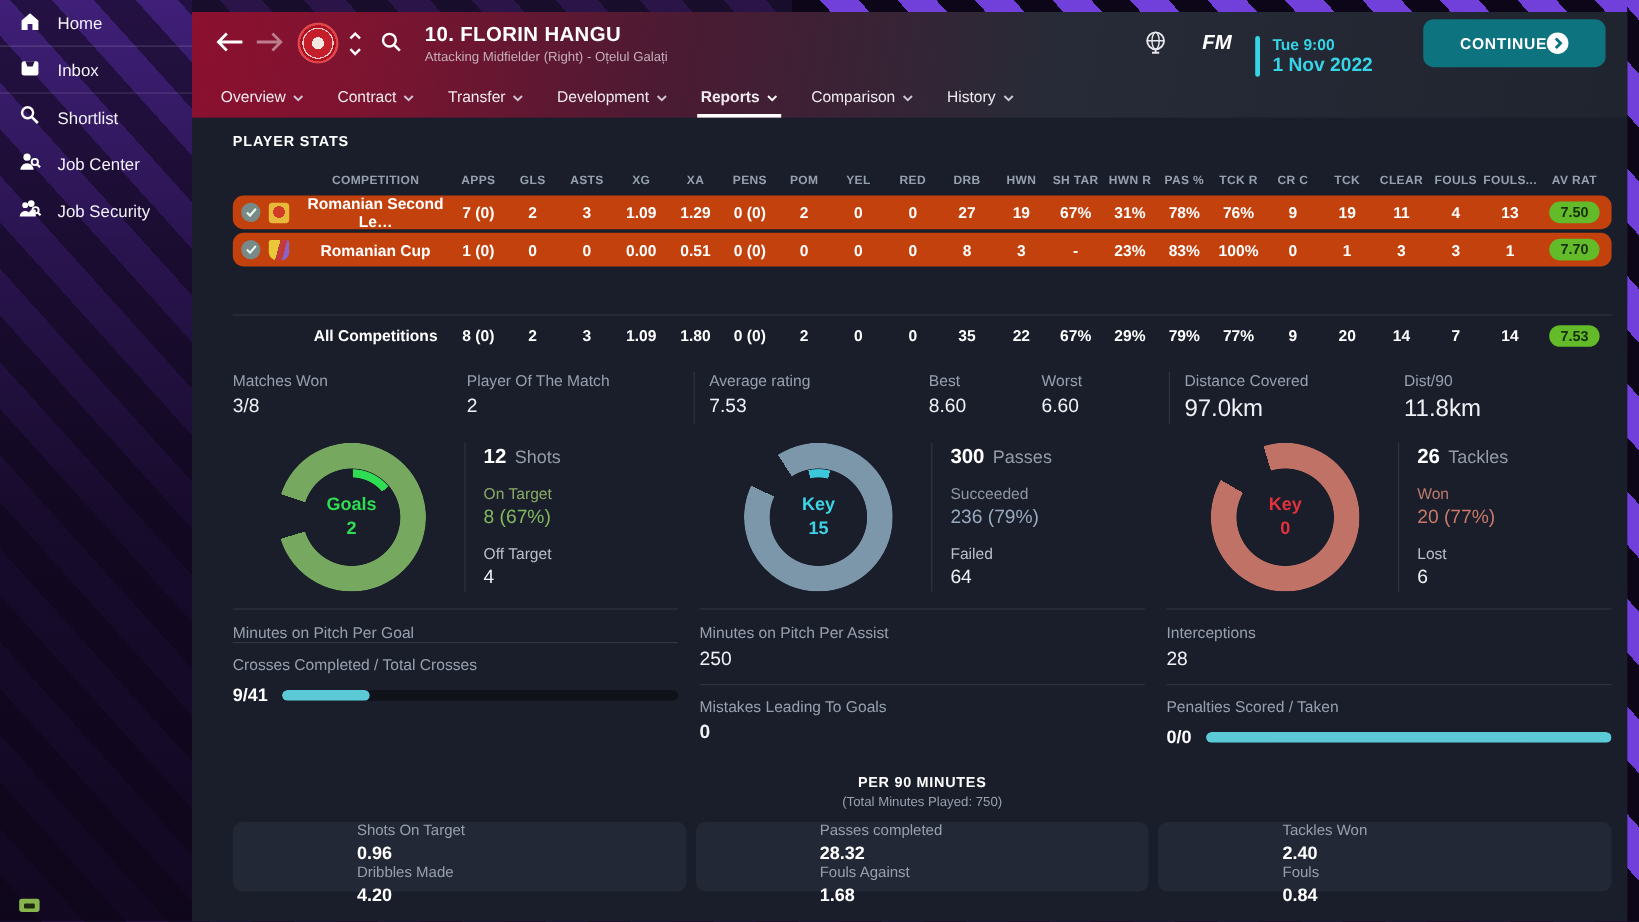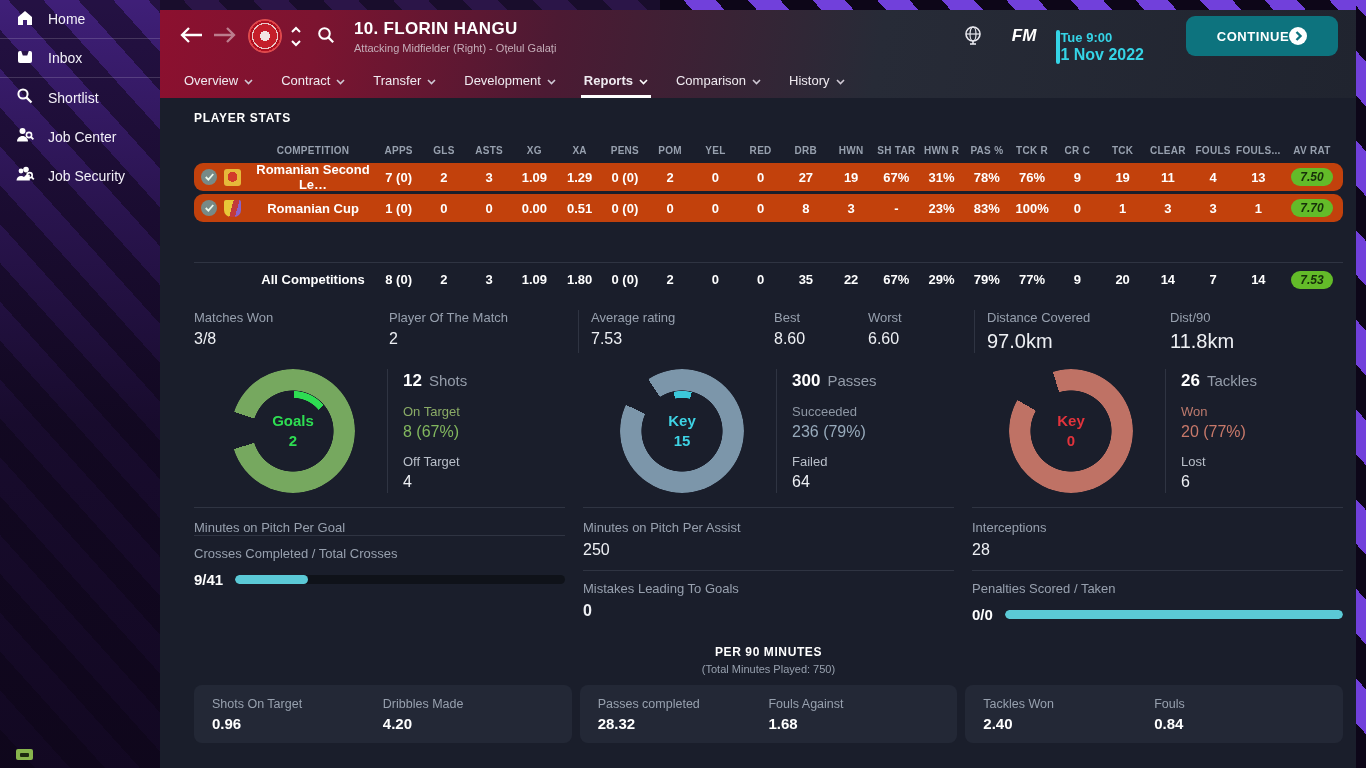--- a/index.html
+++ b/index.html
@@ -40,21 +40,21 @@
   .club-badge{width:34px;height:34px;border-radius:50%;margin:0 6px 0 8px;cursor:pointer;
     background:radial-gradient(circle at 50% 50%,#f2e6e2 0 5px,#c41e2a 5px 12px,#e8c9c9 12px 13px,#b01020 13px 15px,#e04048 15px 17px,#b01020 17px);
     border:1px solid #e05050;}
   .badge-carets{display:flex;flex-direction:column;gap:5px;margin:0 10px 0 2px;}
   .badge-carets button{background:none;border:none;padding:0;cursor:pointer;line-height:0;}
   .title-block{margin-left:14px;}
   .player-name{font-size:17px;font-weight:bold;letter-spacing:.3px;color:#fff;}
   .player-sub{font-size:11px;color:#c5aeb9;margin-top:3px;}
   .hspacer{flex:1;}
   .fm-logo{font-style:italic;font-weight:bold;font-size:17px;color:#fff;margin:0 20px 0 24px;}
-  .date-block{display:flex;align-items:flex-start;margin-top:22px;}
+  .date-block{display:flex;align-items:flex-start;gap:10px;margin-top:22px;}
   .date-bar{width:4px;height:34px;border-radius:2px;background:#35d4e6;}
   .date-text{color:#35d4e6;line-height:1.2;}
   .date-time{font-size:13px;font-weight:bold;}
   .date-date{font-size:16px;font-weight:bold;}
   .continue-btn{margin-left:42px;width:152px;height:40px;background:#0d737e;border:none;border-radius:9px;
     display:flex;align-items:center;justify-content:center;gap:0;color:#fff;font-weight:bold;
     font-size:13px;letter-spacing:.6px;cursor:pointer;font-family:inherit;}
   .continue-circle{width:18px;height:18px;border-radius:50%;background:#fff;display:flex;align-items:center;justify-content:center;}
 
   .nav{height:36px;display:flex;align-items:center;gap:28px;padding:0 24px;font-size:13px;color:#efeaf0;}
@@ -70,21 +70,21 @@
   .thead{height:26px;color:#97a0ae;font-size:10px;font-weight:bold;letter-spacing:.3px;}
   .tdata{height:28px;background:#c2410c;border-radius:9px;margin-bottom:3px;font-size:13px;font-weight:bold;color:#fff;}
   .c-icons{width:56px;display:flex;align-items:center;gap:7px;padding-left:7px;}
   .c-comp{width:126px;text-align:center;}
   .c-val{flex:1;text-align:center;}
   .c-rat{width:62px;display:flex;justify-content:center;}
   .chk{width:16px;height:16px;border-radius:50%;background:#778a87;display:flex;align-items:center;justify-content:center;}
   .badge{width:17px;height:17px;border-radius:3px;}
   .badge.b1{background:radial-gradient(circle at 50% 45%,#d23a2a 0 5px,#e6b93a 5px);}
   .badge.b2{border-radius:2px 2px 7px 7px;background:linear-gradient(105deg,#e8c838 0 45%,#c23a3a 45% 72%,#8a62c8 72%);}
-  .pill{background:#63bb29;color:#17300a;font-size:12px;font-weight:bold;padding:2px 9px;border-radius:10px;font-style:italic;}
+  .pill{background:#63bb29;color:#17300a;font-size:12px;font-weight:bold;padding:2px 9px;border-radius:10px;}
   .ttotal{height:34px;border-top:1px solid #2f3442;margin-top:40px;font-size:13px;font-weight:bold;color:#fff;}
 
   
   .summary{display:flex;margin-top:14px;padding-bottom:10px;}
   .sum-item{padding-right:10px;}
   .s-w0{width:195px}.s-w1{width:189px}.s-w2{width:196px}.s-w3{width:94px}.s-w4{width:106px}.s-w5{width:196px}.s-w6{flex:1}
   .sum-item.vline{border-left:1px solid #2f3442;padding-left:12px;}
   .slabel{font-size:13px;color:#97a0ae;}
   .svalue{font-size:16px;color:#eef0f4;margin-top:5px;}
   .sum-item.big .svalue{font-size:20px;}
@@ -133,21 +133,21 @@
   .barval{font-size:15px;font-weight:bold;color:#fff;white-space:nowrap;}
   .bar{flex:1;height:9px;border-radius:5px;background:#0f1219;overflow:hidden;}
   .bar .fill{height:100%;border-radius:5px;background:#5bc9d6;}
   .w22{width:22%;} .w100{width:100%;}
 
   
   .p90-head{text-align:center;margin-top:14px;}
   .p90-title{font-size:12px;font-weight:bold;letter-spacing:.6px;color:#fff;}
   .p90-sub{font-size:11px;color:#97a0ae;margin-top:4px;}
   .cards{display:grid;grid-template-columns:1fr 1fr 1fr;gap:8px;margin-top:10px;}
-  .card{background:#232836;border-radius:8px;height:58px;display:flex;align-items:center;padding:0 18px;}
+  .card{background:#232836;border-radius:8px;height:58px;display:flex;align-items:center;padding:0 18px;flex-direction:column;}
   .cstat{width:50%;}
   .clabel{font-size:12.5px;color:#97a0ae;}
   .cvalue{font-size:15px;font-weight:bold;color:#fff;margin-top:4px;}
 </style>
 </head>
 <body>
 
 <div class="top-accent"></div>
 <div class="right-accent"></div>
 

